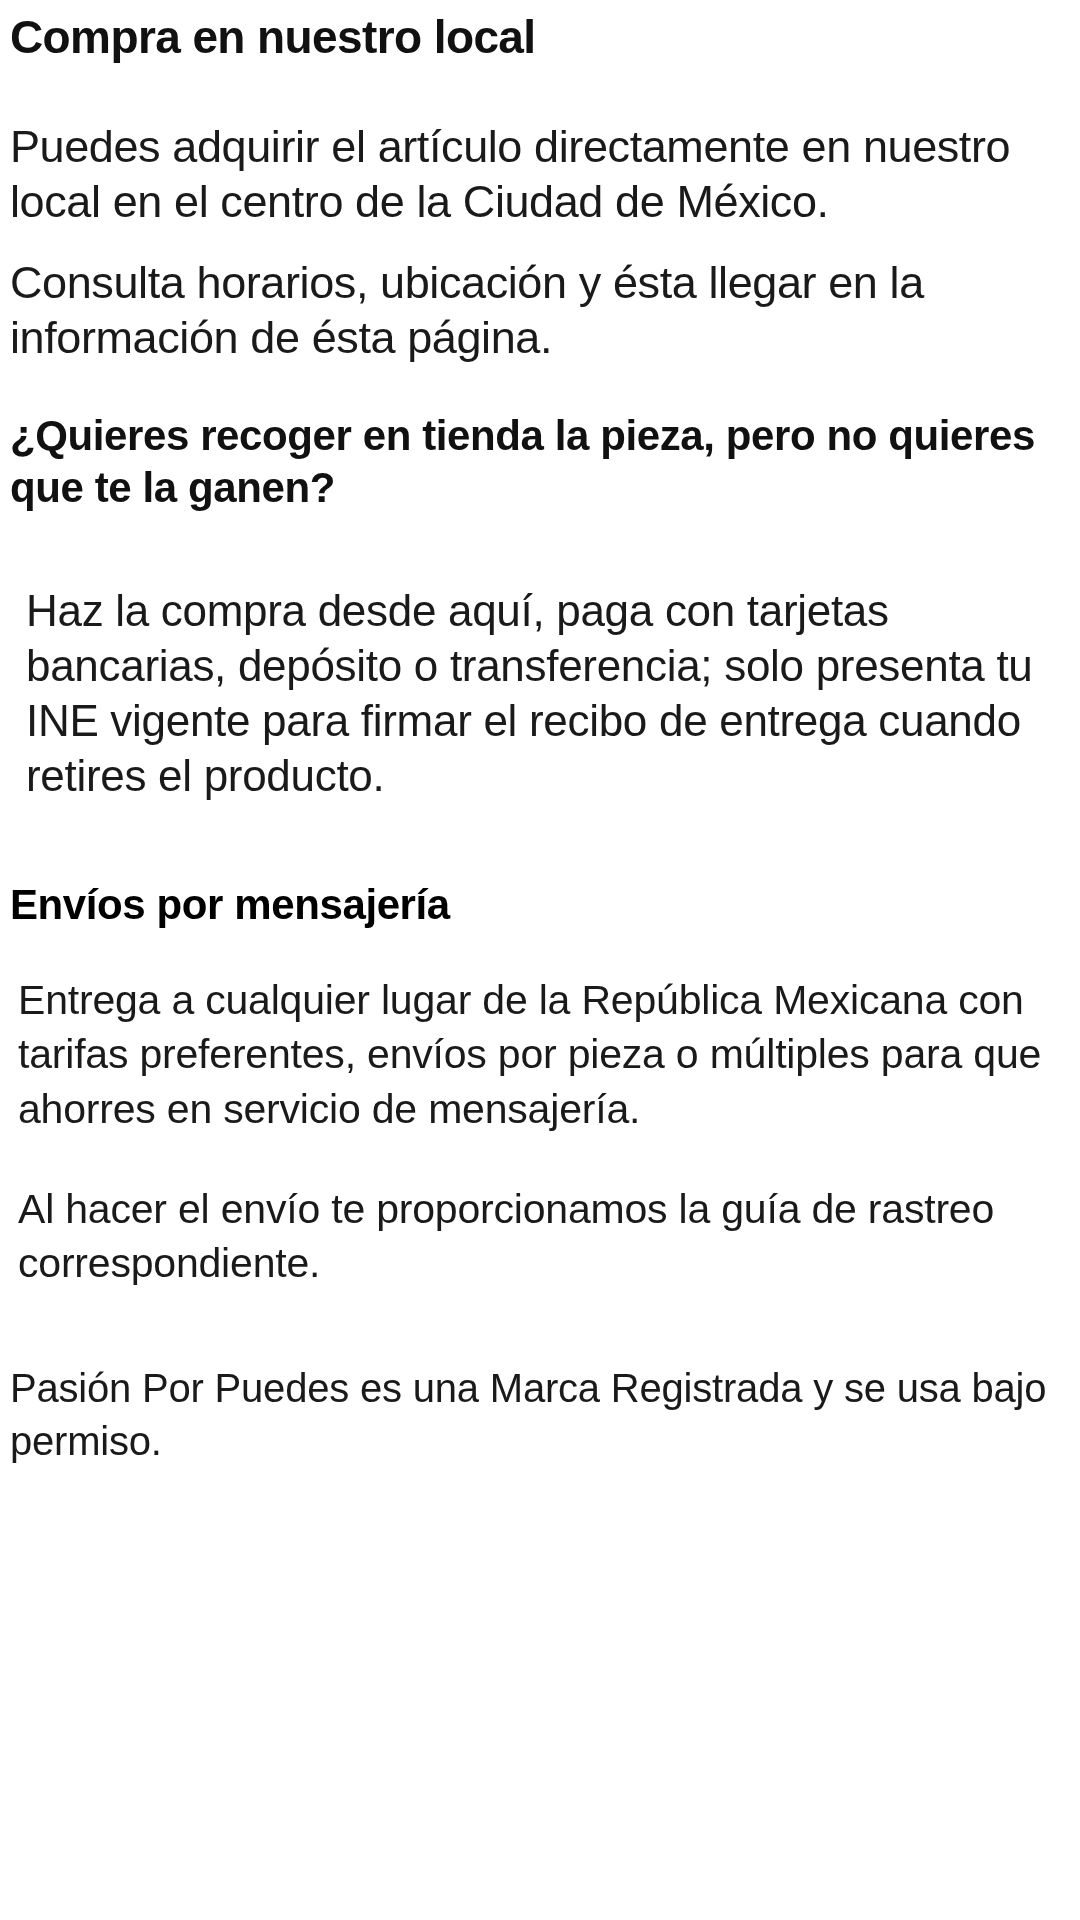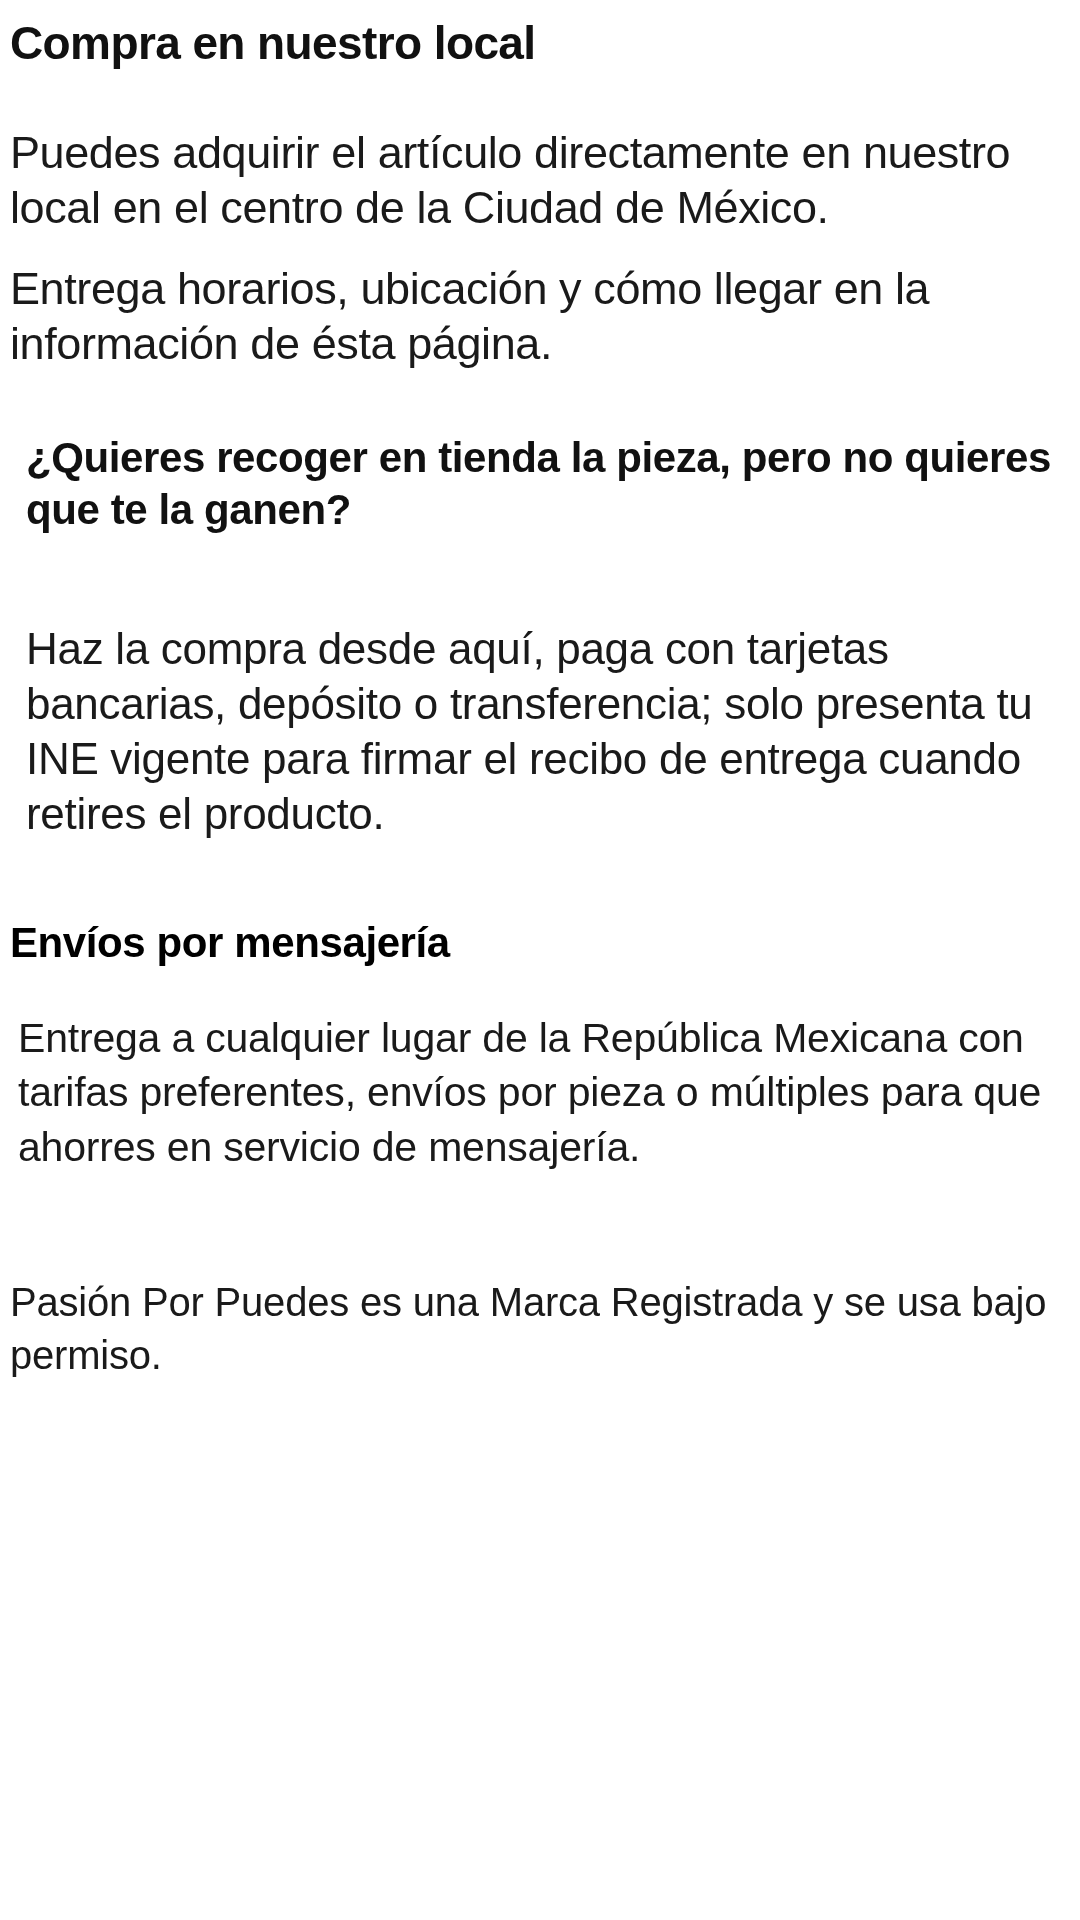--- a/index.html
+++ b/index.html
@@ -11,21 +11,21 @@
     width: 1080px;
     min-height: 1920px;
     font-family: "Liberation Sans", sans-serif;
     color: #111111;
     -webkit-font-smoothing: antialiased;
   }
   .page {
     width: 1080px;
     min-height: 1920px;
     box-sizing: border-box;
-    padding: 8px 10px 0 10px;
+    padding: 2px 10px 0 10px;
     position: relative;
   }
 
   
   .h-title {
     font-size: 46px;
     font-weight: 700;
     line-height: 1.18;
     letter-spacing: -0.6px;
     margin: 0;
@@ -49,21 +49,21 @@
     letter-spacing: -0.3px;
     margin: 16px;
     color: #1a1a1a;
   }
 
   .h-bold-q {
     font-size: 42px;
     font-weight: 700;
     line-height: 1.25;
     letter-spacing: -0.4px;
-    margin: 16px;
+    margin: 0;
     color: #111111;
   }
 
   .h-section {
     font-size: 42px;
     font-weight: 700;
     line-height: 1.25;
     letter-spacing: -0.4px;
     margin: 0;
     color: #000000;
@@ -103,38 +103,39 @@
 <div class="page">
 
   <h1 class="h-title">Compra en nuestro local</h1>
 
   <div class="sp-1"></div>
 
   <p class="body-xl">Puedes adquirir el artículo directamente en nuestro local en el centro de la Ciudad de México.</p>
 
   <div class="sp-2"></div>
 
-  <p class="body-xl">Entrega horarios, ubicación y cómo llegar en la información de ésta página.</p>
+  <p class="body-xl">Consulta horarios, ubicación y ésta llegar en la información de ésta página.</p>
 
   <div class="sp-3"></div>
 
   <h2 class="h-bold-q">¿Quieres recoger en tienda la pieza, pero no quieres que te la ganen?</h2>
 
   <div class="sp-4"></div>
 
   <p class="body-lg">Haz la compra desde aquí, paga con tarjetas bancarias, depósito o transferencia; solo presenta tu INE vigente para firmar el recibo de entrega cuando retires el producto.</p>
 
   <div class="sp-5"></div>
 
   <h2 class="h-section">Envíos por mensajería</h2>
 
   <div class="sp-6"></div>
 
   <p class="body-md">Entrega a cualquier lugar de la República Mexicana con tarifas preferentes, envíos por pieza o múltiples para que ahorres en servicio de mensajería.</p>
 
   <div class="sp-8"></div>
 
+  <p class="body-md">Al hacer el envío te proporcionamos la guía de rastreo correspondiente.</p>
 
   <div class="sp-9"></div>
 
   <p class="body-sm">Pasión Por Puedes es una Marca Registrada y se usa bajo permiso.</p>
 
 </div>
 
 </body></html>

